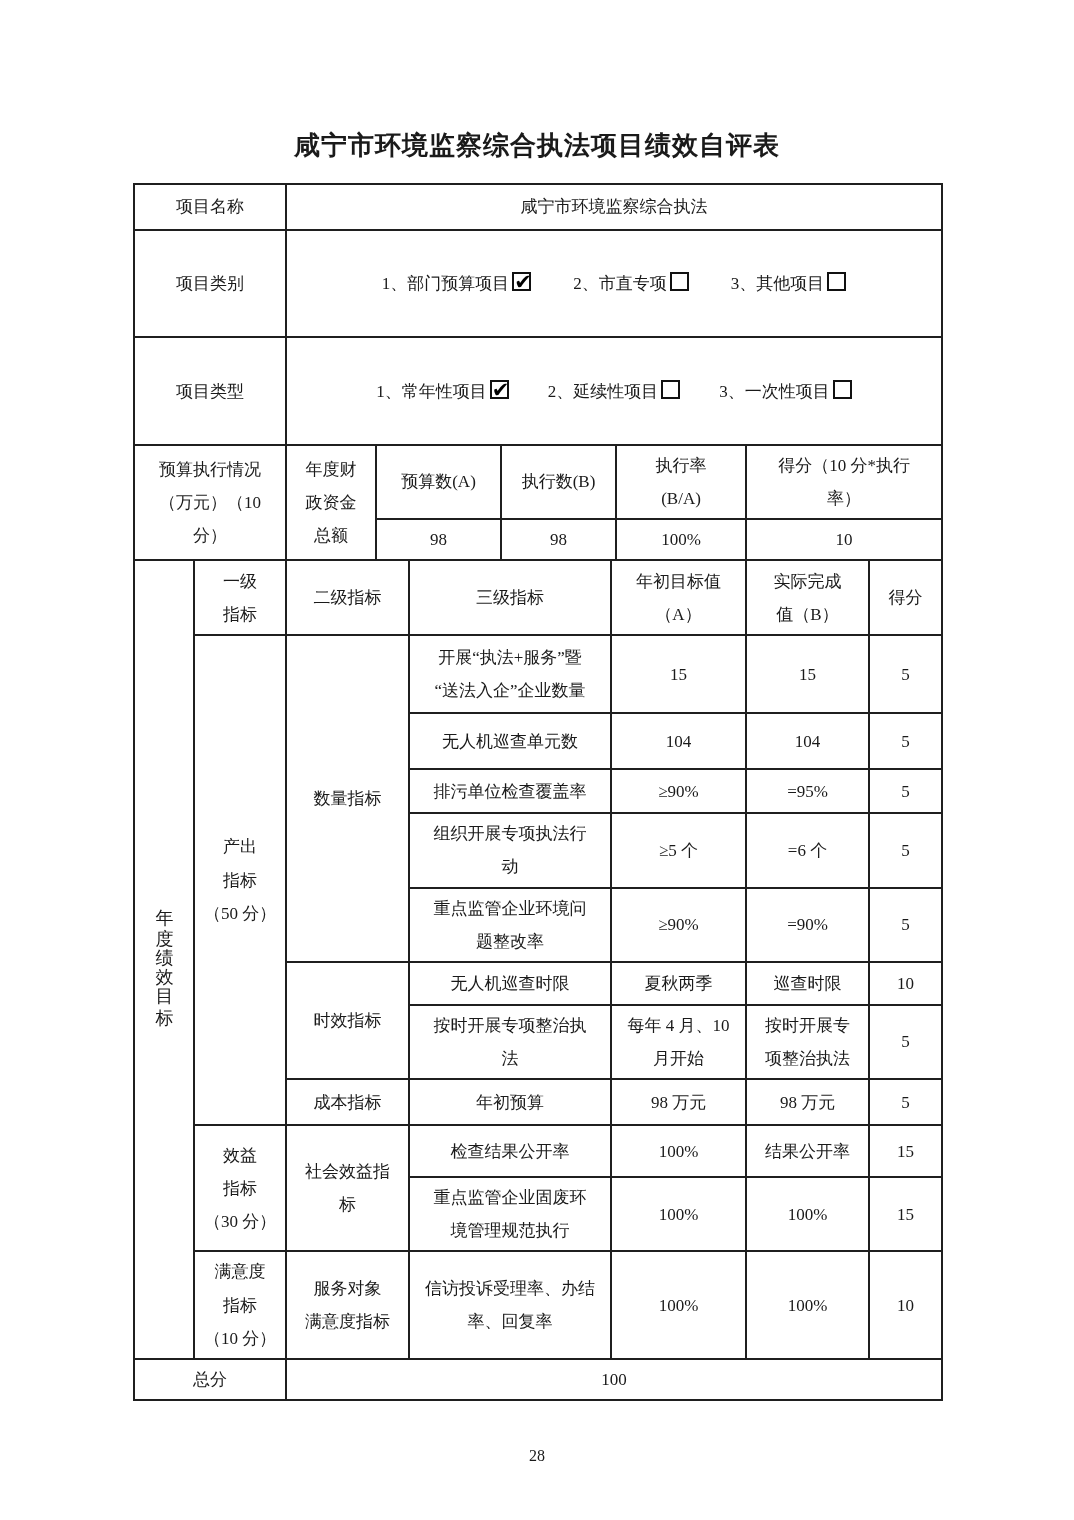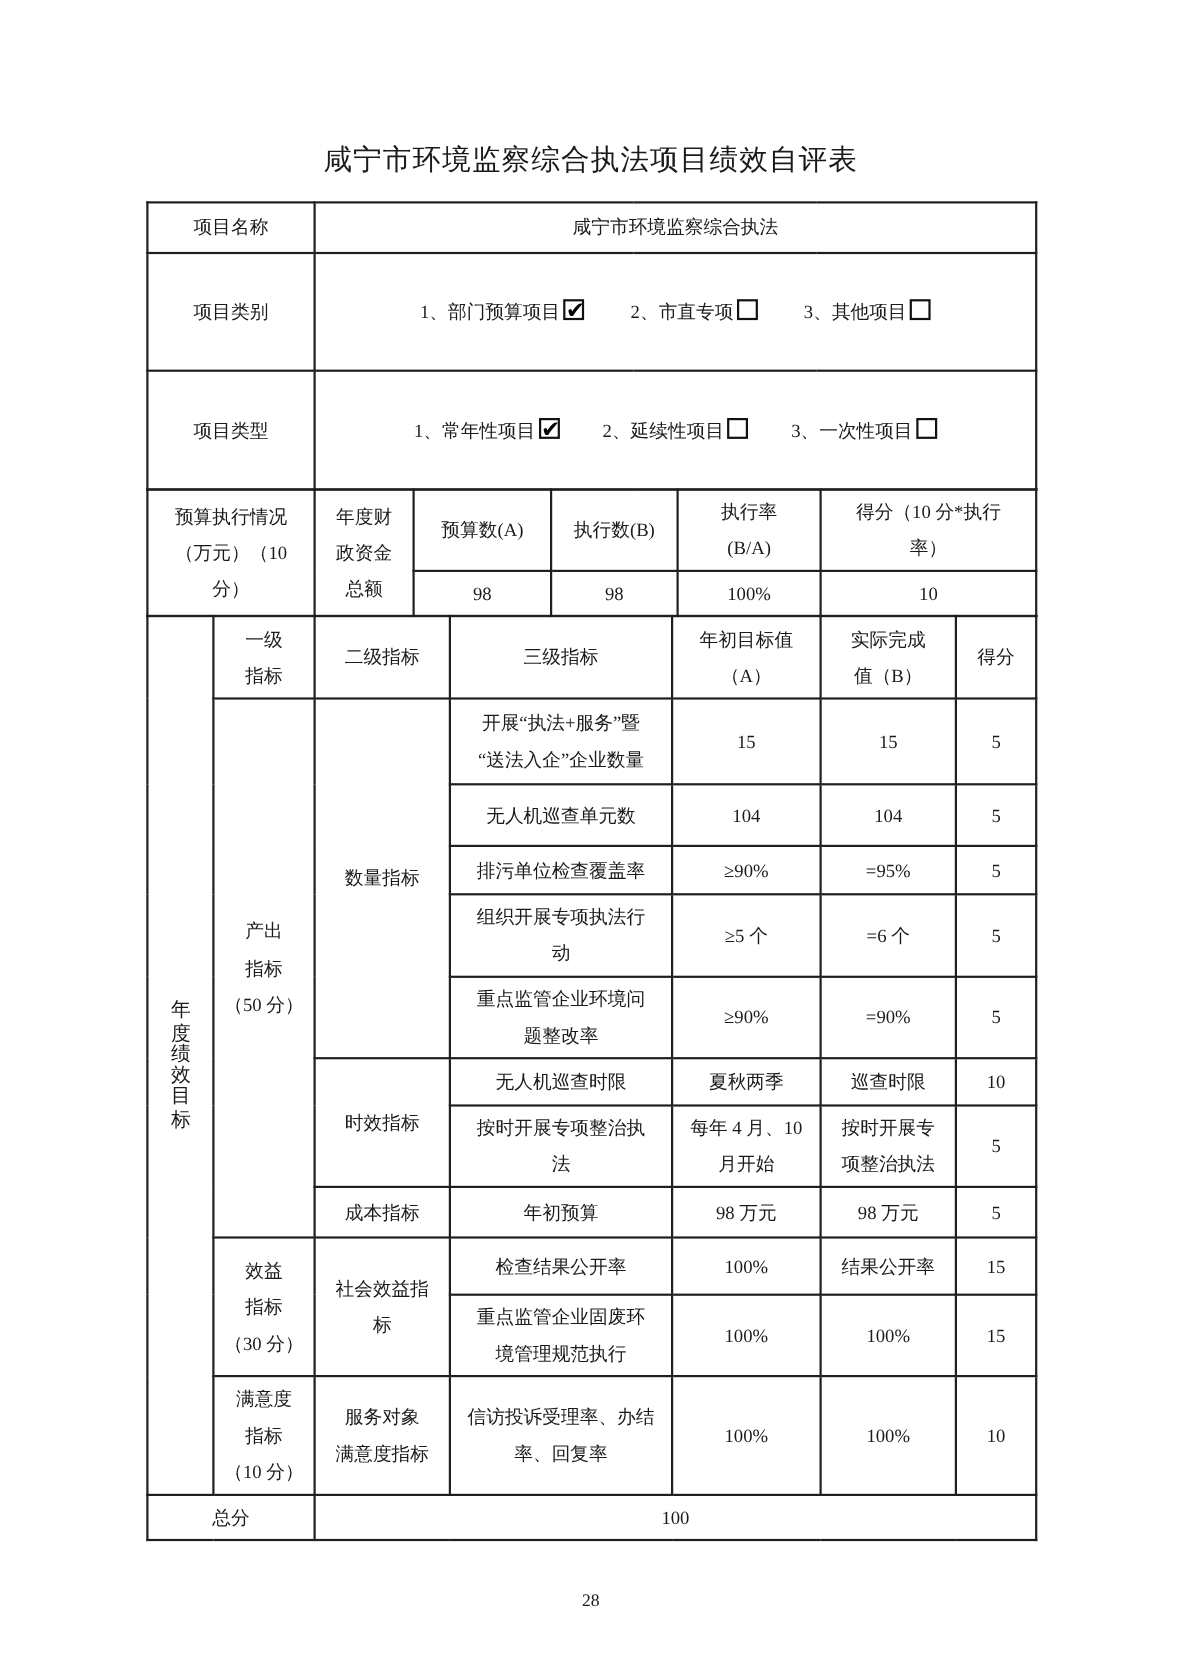--- a/index.html
+++ b/index.html
@@ -6,21 +6,21 @@
   body {
     width: 1074px; height: 1520px;
     background: #ffffff;
     color: #1a1a1a;
     font-family: "Liberation Serif", "DejaVu Serif", serif;
   }
   .page { width: 1074px; height: 1520px; position: relative; box-sizing: border-box; padding-top: 128px; }
   .doc-title {
     text-align: center;
     font-size: 26px;
-    font-weight: 400;
+    font-weight: 700;
     letter-spacing: 1px;
     margin: 0 0 20px 0;
   }
   .tables { width: 808px; margin: 0 auto; }
   table {
     border-collapse: collapse;
     table-layout: fixed;
     width: 808px;
   }
   table + table { margin-top: -2px; }

